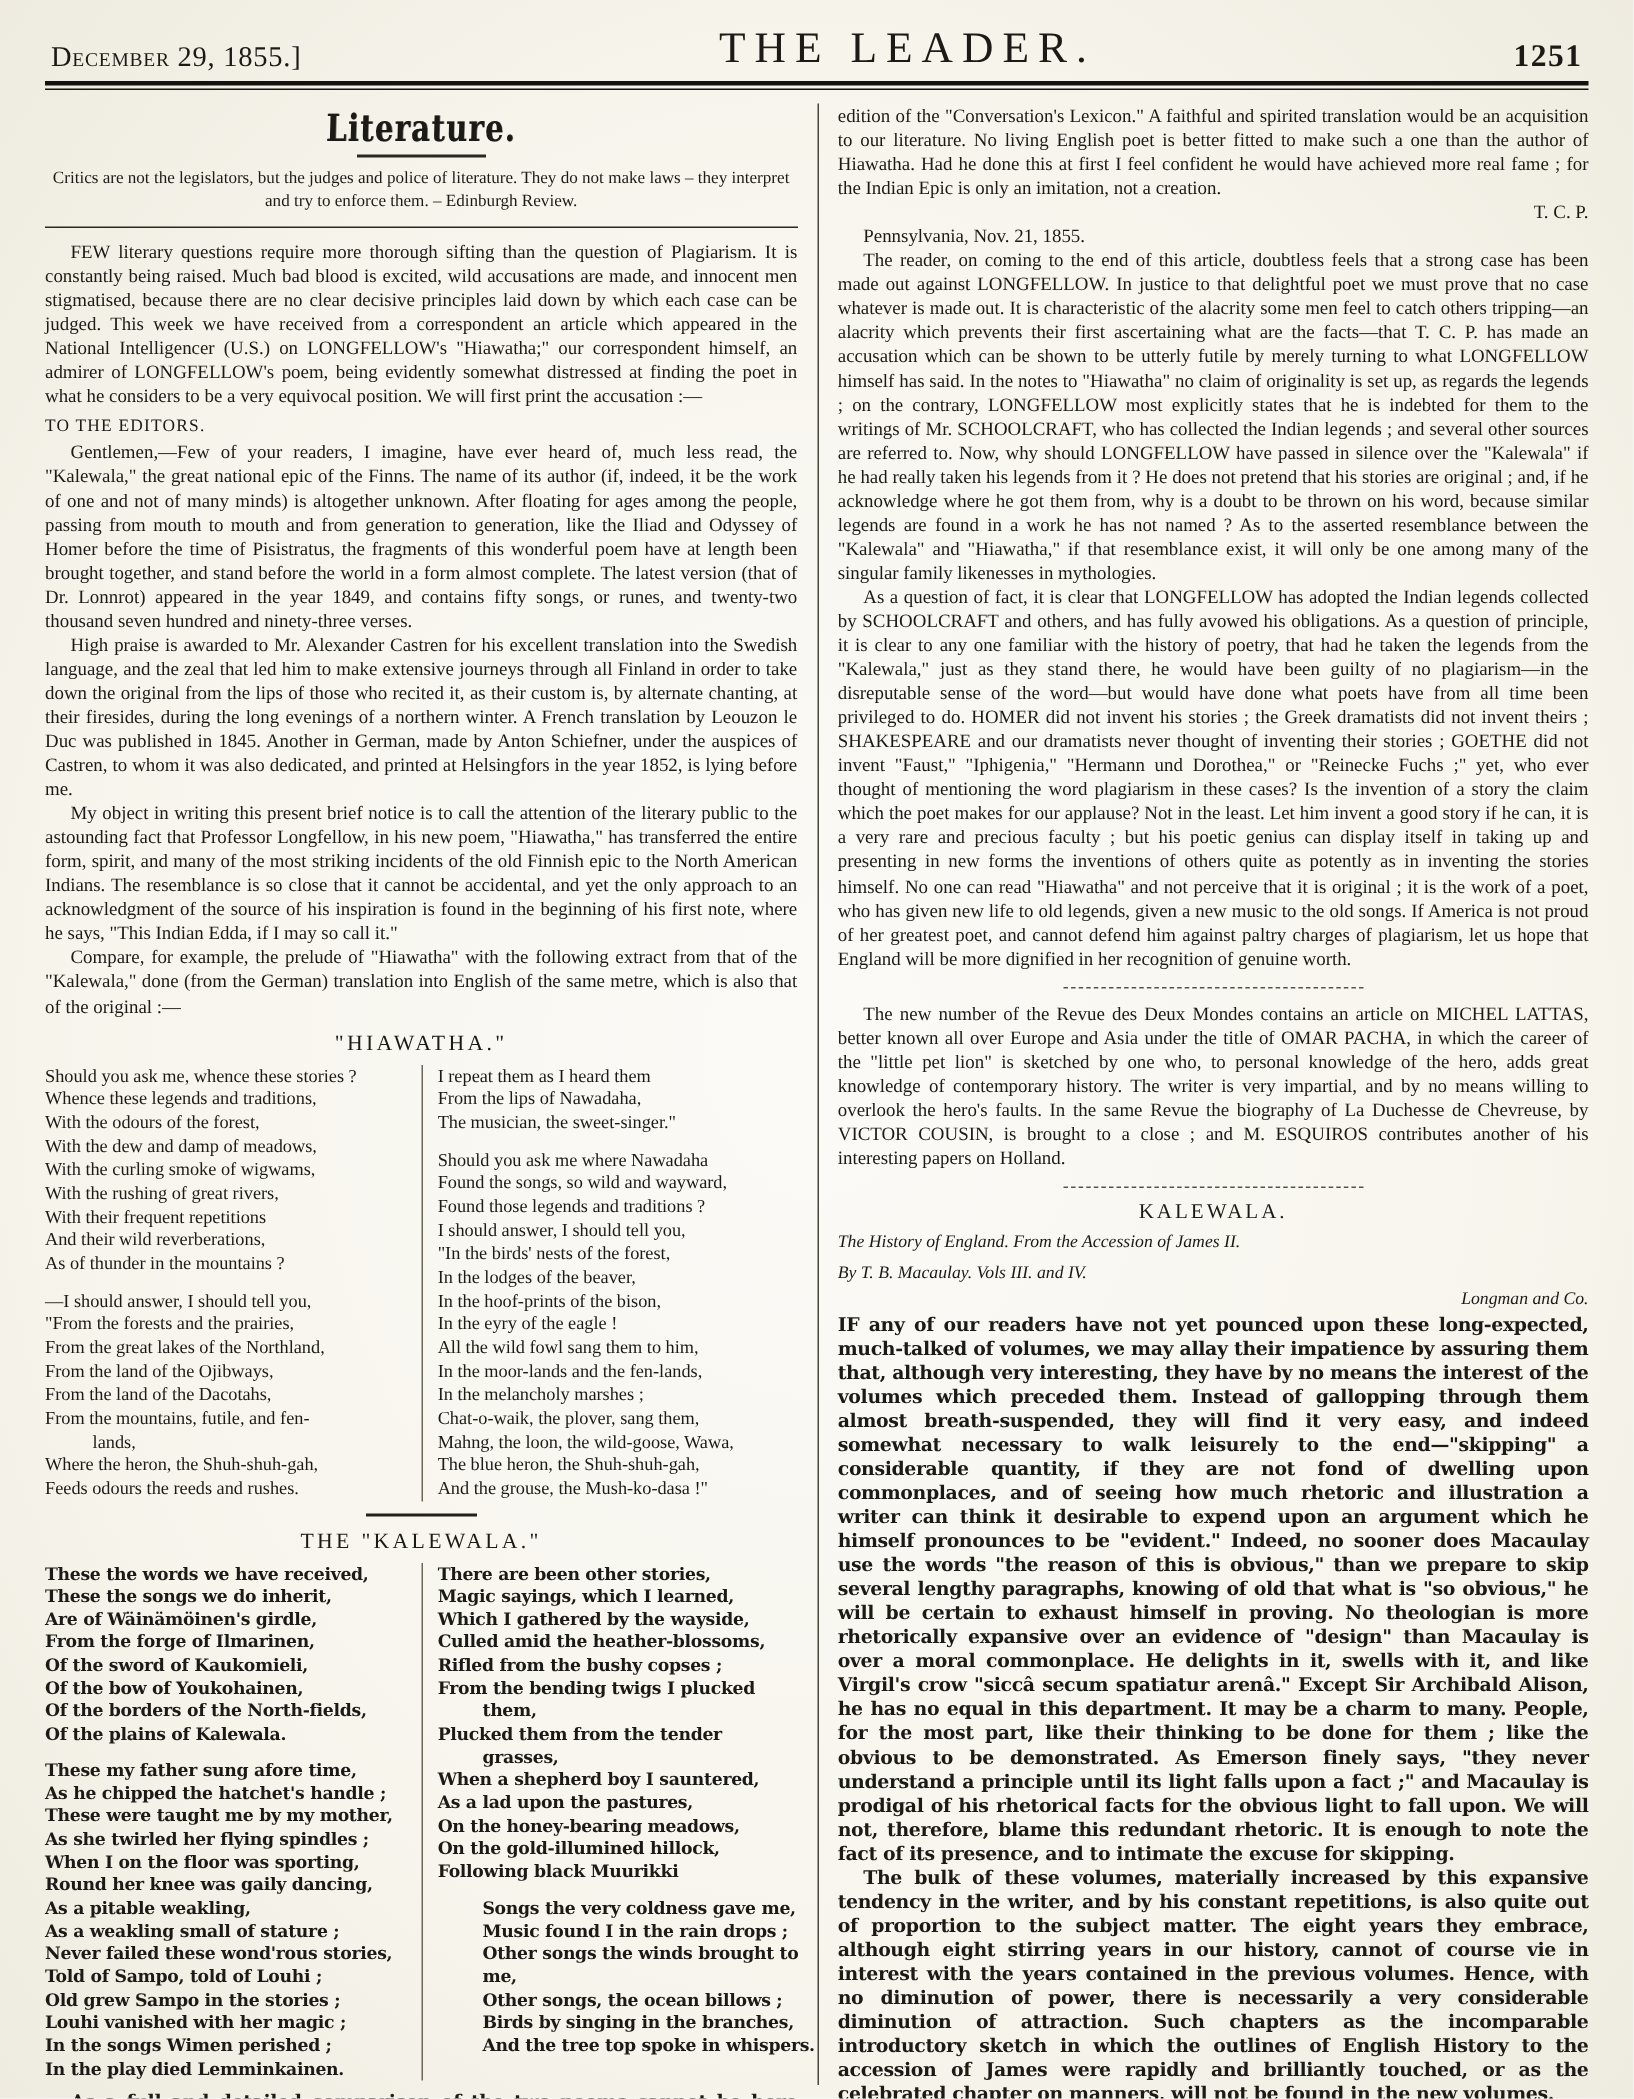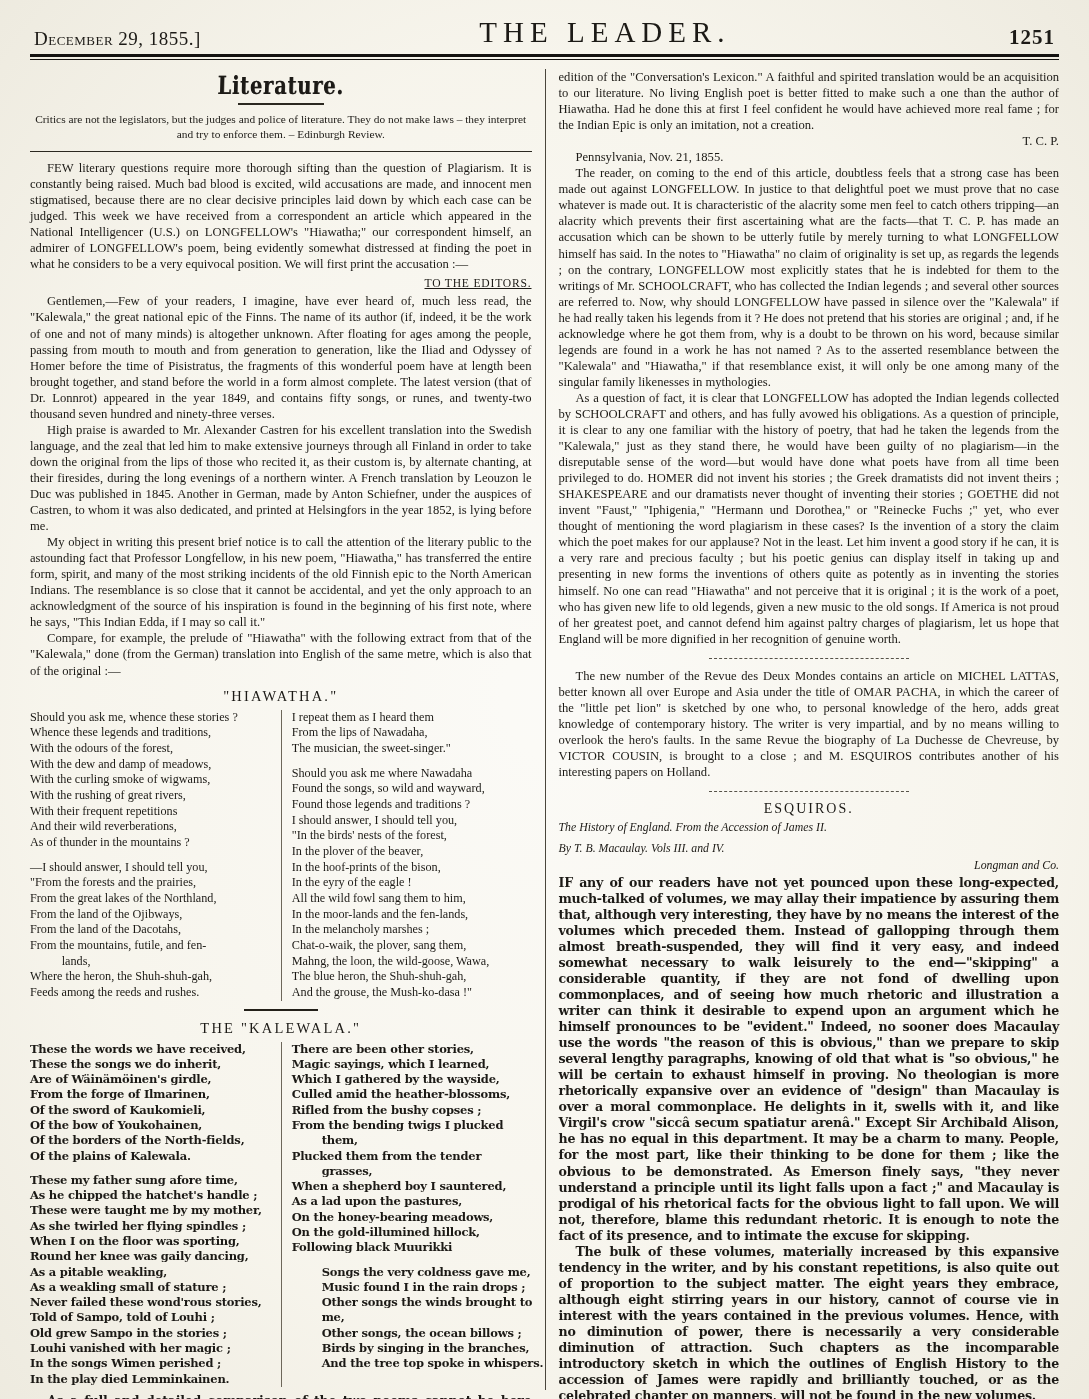--- a/index.html
+++ b/index.html
@@ -89,26 +89,25 @@
   p.body{
     margin:0;
     font-size:12.6px;
     line-height:1.275;
     text-align:justify;
     text-indent:1.35em;
     hyphens:none;
   }
   p.body.noind{text-indent:0;}
   .center-head{
-    text-align:right;
+    text-align:left;
     font-variant:small-caps;
     font-size:11.6px;
     letter-spacing:.8px;
     margin:5px 0 3px 0;
-    text-decoration:underline;
   }
   .poem-head{
     text-align:center;
     font-size:14.5px;
     letter-spacing:2.2px;
     margin:9px 0 5px 0;
   }
   
   .verse-wrap{
     display:flex;
@@ -216,36 +215,36 @@
           </p>
           <p class="stanza">
             <span class="verse-line">—I should answer, I should tell you,</span>
             <span class="verse-line">"From the forests and the prairies,</span>
             <span class="verse-line">From the great lakes of the Northland,</span>
             <span class="verse-line">From the land of the Ojibways,</span>
             <span class="verse-line">From the land of the Dacotahs,</span>
             <span class="verse-line">From the mountains, futile, and fen-</span>
             <span class="verse-line ind">lands,</span>
             <span class="verse-line">Where the heron, the Shuh-shuh-gah,</span>
-            <span class="verse-line">Feeds among the reeds and rushes.</span>
+            <span class="verse-line">Feeds odours the reeds and rushes.</span>
           </p>
         </div>
         <div class="verse-col b">
           <p>
             <span class="verse-line">I repeat them as I heard them</span>
             <span class="verse-line">From the lips of Nawadaha,</span>
             <span class="verse-line">The musician, the sweet-singer."</span>
           </p>
           <p class="stanza">
             <span class="verse-line">Should you ask me where Nawadaha</span>
             <span class="verse-line">Found the songs, so wild and wayward,</span>
             <span class="verse-line">Found those legends and traditions ?</span>
             <span class="verse-line">I should answer, I should tell you,</span>
             <span class="verse-line">"In the birds' nests of the forest,</span>
-            <span class="verse-line">In the plover of the beaver,</span>
+            <span class="verse-line">In the lodges of the beaver,</span>
             <span class="verse-line">In the hoof-prints of the bison,</span>
             <span class="verse-line">In the eyry of the eagle !</span>
             <span class="verse-line">All the wild fowl sang them to him,</span>
             <span class="verse-line">In the moor-lands and the fen-lands,</span>
             <span class="verse-line">In the melancholy marshes ;</span>
             <span class="verse-line">Chat-o-waik, the plover, sang them,</span>
             <span class="verse-line">Mahng, the loon, the wild-goose, Wawa,</span>
             <span class="verse-line">The blue heron, the Shuh-shuh-gah,</span>
             <span class="verse-line">And the grouse, the Mush-ko-dasa !"</span>
           </p>
@@ -325,21 +324,21 @@
 
       <p class="body">The reader, on coming to the end of this article, doubtless feels that a strong case has been made out against LONGFELLOW.  In justice to that delightful poet we must prove that no case whatever is made out.   It is characteristic of the alacrity some men feel to catch others tripping—an alacrity which prevents their first ascertaining what are the facts—that T. C. P. has made an accusation which can be shown to be utterly futile by merely turning to what LONGFELLOW himself has said.  In the notes to "Hiawatha" no claim of originality is set up, as regards the legends ; on the contrary, LONGFELLOW most explicitly states that he is indebted for them to the writings of Mr. SCHOOLCRAFT, who has collected the Indian legends ; and several other sources are referred to.   Now, why should LONGFELLOW have passed in silence over the "Kalewala" if he had really taken his legends from it ?  He does not pretend that his stories are original ; and, if he acknowledge where he got them from, why is a doubt to be thrown on his word, because similar legends are found in a work he has not named ?   As to the asserted resemblance between the "Kalewala" and "Hiawatha," if that resemblance exist, it will only be one among many of the singular family likenesses in mythologies.</p>
       <p class="body">As a question of fact, it is clear that LONGFELLOW has adopted the Indian legends collected by SCHOOLCRAFT and others, and has fully avowed his obligations.   As a question of principle, it is clear to any one familiar with the history of poetry, that had he taken the legends from the "Kalewala," just as they stand there, he would have been guilty of no plagiarism—in the disreputable sense of the word—but would have done what poets have from all time been privileged to do.   HOMER did not invent his stories ; the Greek dramatists did not invent theirs ; SHAKESPEARE and our dramatists never thought of inventing their stories ; GOETHE did not invent "Faust," "Iphigenia," "Hermann und Dorothea," or "Reinecke Fuchs ;" yet, who ever thought of mentioning the word plagiarism in these cases?  Is the invention of a story the claim which the poet makes for our applause?   Not in the least.  Let him invent a good story if he can, it is a very rare and precious faculty ; but his poetic genius can display itself in taking up and presenting in new forms the inventions of others quite as potently as in inventing the stories himself.  No one can read "Hiawatha" and not perceive that it is original ; it is the work of a poet, who has given new life to old legends, given a new music to the old songs.  If America is not proud of her greatest poet, and cannot defend him against paltry charges of plagiarism, let us hope that England will be more dignified in her recognition of genuine worth.</p>
 
       <div class="dot-rule"></div>
 
       <p class="body">The new number of the Revue des Deux Mondes contains an article on MICHEL LATTAS, better known all over Europe and Asia under the title of OMAR PACHA, in which the career of the "little pet lion" is sketched by one who, to personal knowledge of the hero, adds great knowledge of contemporary history.   The writer is very impartial, and by no means willing to overlook the hero's faults.   In the same Revue the biography of La Duchesse de Chevreuse, by VICTOR COUSIN, is brought to a close ; and M. ESQUIROS contributes another of his interesting papers on Holland.</p>
 
       <div class="dot-rule"></div>
 
-      <div class="macaulay-head">ESQUIROS.</div>
+      <div class="macaulay-head">KALEWALA.</div>
 
       <div class="book-line">
         <span class="ttl">The History of England.  From the Accession of James II.</span>
         <span class="pub">By T. B. Macaulay.  Vols III. and IV.</span>
       </div>
       <div class="book-line2">
         <span></span>
         <span class="smallcaps-pub">Longman and Co.</span>
       </div>
 

